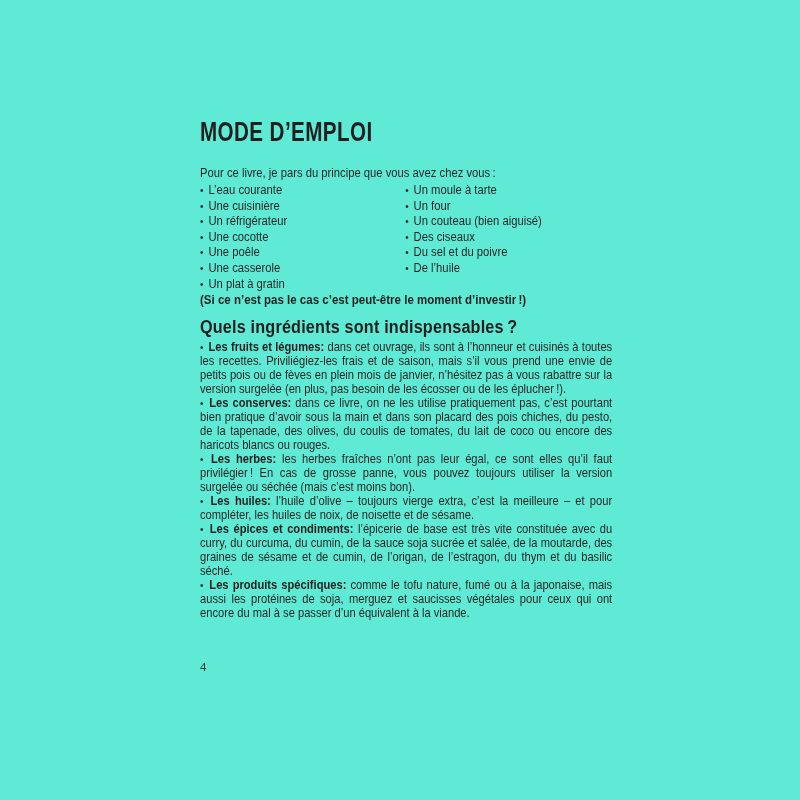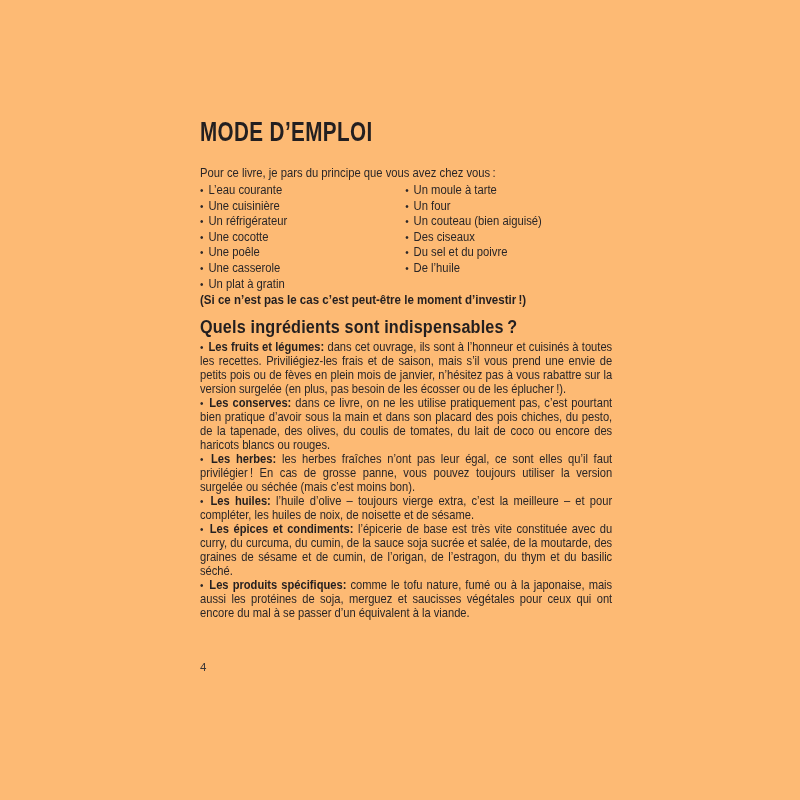--- a/index.html
+++ b/index.html
@@ -6,21 +6,21 @@
   body {
     width: 800px; height: 800px;
     background: #ffffff;
     font-family: "Liberation Sans", sans-serif;
     color: #2a2627;
     overflow: hidden;
   }
   .sheet {
     position: relative;
     width: 800px; height: 800px;
-    background: #fdba74;
+    background: #5eead4;
   }
   .content {
     position: absolute;
     left: 200px; top: 118px;
     width: 458px;
     transform: scaleX(0.9);
     transform-origin: 0 0;
   }
   .title {
     margin: 0;

